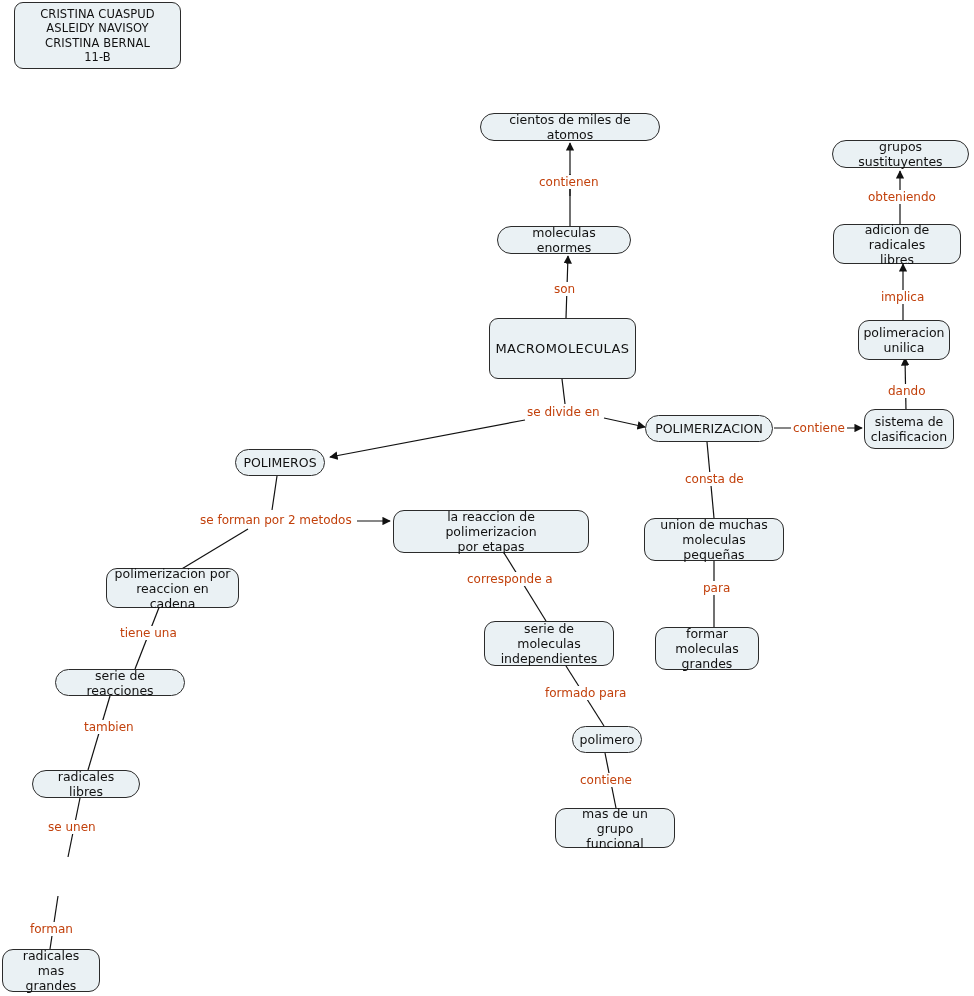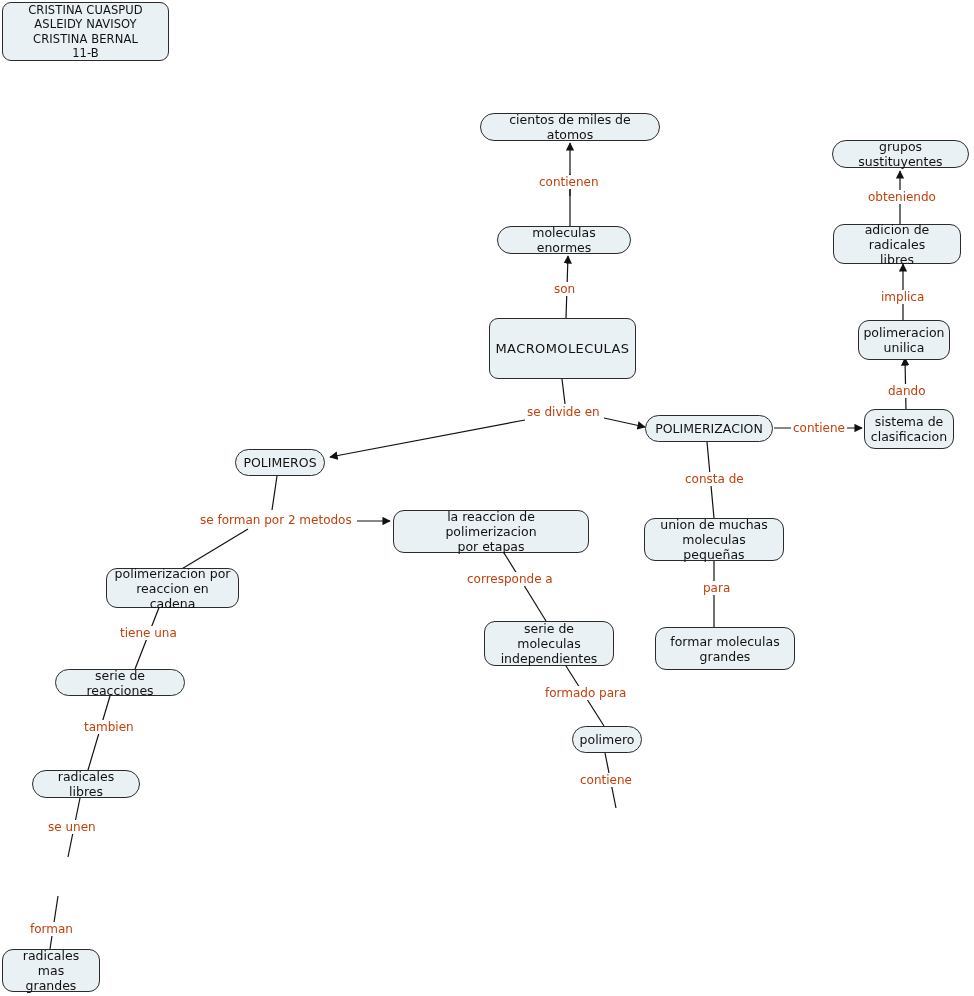--- a/index.html
+++ b/index.html
@@ -102,21 +102,21 @@
       <line x1="566" y1="666" x2="604" y2="726"></line>
       <line x1="605" y1="753" x2="616" y2="808"></line>
 
       <line x1="160" y1="605" x2="135" y2="669"></line>
       <line x1="110" y1="696" x2="88" y2="770"></line>
       <line x1="80" y1="798" x2="68" y2="857"></line>
       <line x1="58" y1="896" x2="50" y2="949"></line>
     </g>
   </svg>
 
-  <div class="node title-card" style="left:2px; top:2px; width:167px; height:59px;">CRISTINA CUASPUD
+  <div class="node title-card" style="left:14px; top:2px; width:167px; height:67px;">CRISTINA CUASPUD
 ASLEIDY NAVISOY
 CRISTINA BERNAL
 11-B</div>
 
   <div class="node pill" style="left:480px; top:113px; width:180px; height:28px;">cientos de miles de atomos</div>
 
   <div class="node pill" style="left:497px; top:226px; width:134px; height:28px;">moleculas enormes</div>
 
   <div class="node big" style="left:489px; top:318px; width:147px; height:61px;">MACROMOLECULAS</div>
 
@@ -131,31 +131,33 @@
   <div class="node" style="left:864px; top:409px; width:90px; height:40px;">sistema de
 clasificacion</div>
 
   <div class="node pill" style="left:645px; top:415px; width:128px; height:27px;">POLIMERIZACION</div>
 
   <div class="node pill" style="left:235px; top:449px; width:90px; height:27px;">POLIMEROS</div>
 
   <div class="node" style="left:644px; top:518px; width:140px; height:43px;">union de muchas
 moleculas pequeñas</div>
 
-  <div class="node" style="left:655px; top:627px; width:140px; height:43px;">formar moleculas
+  <div class="node" style="left:655px; top:627px; width:104px; height:43px;">formar moleculas
 grandes</div>
 
   <div class="node" style="left:393px; top:510px; width:196px; height:43px;">la reaccion de polimerizacion
 por etapas</div>
 
   <div class="node" style="left:484px; top:621px; width:130px; height:45px;">serie de moleculas
 independientes</div>
 
   <div class="node pill" style="left:572px; top:726px; width:70px; height:27px;">polimero</div>
 
+  <div class="node" style="left:555px; top:808px; width:120px; height:40px;">mas de un grupo
+funcional</div>
 
   <div class="node" style="left:106px; top:568px; width:133px; height:40px;">polimerizacion por
 reaccion en cadena</div>
 
   <div class="node pill" style="left:55px; top:669px; width:130px; height:27px;">serie de reacciones</div>
 
   <div class="node pill" style="left:32px; top:770px; width:108px; height:28px;">radicales libres</div>
 
 
   <div class="node" style="left:2px; top:949px; width:98px; height:43px;">radicales mas

